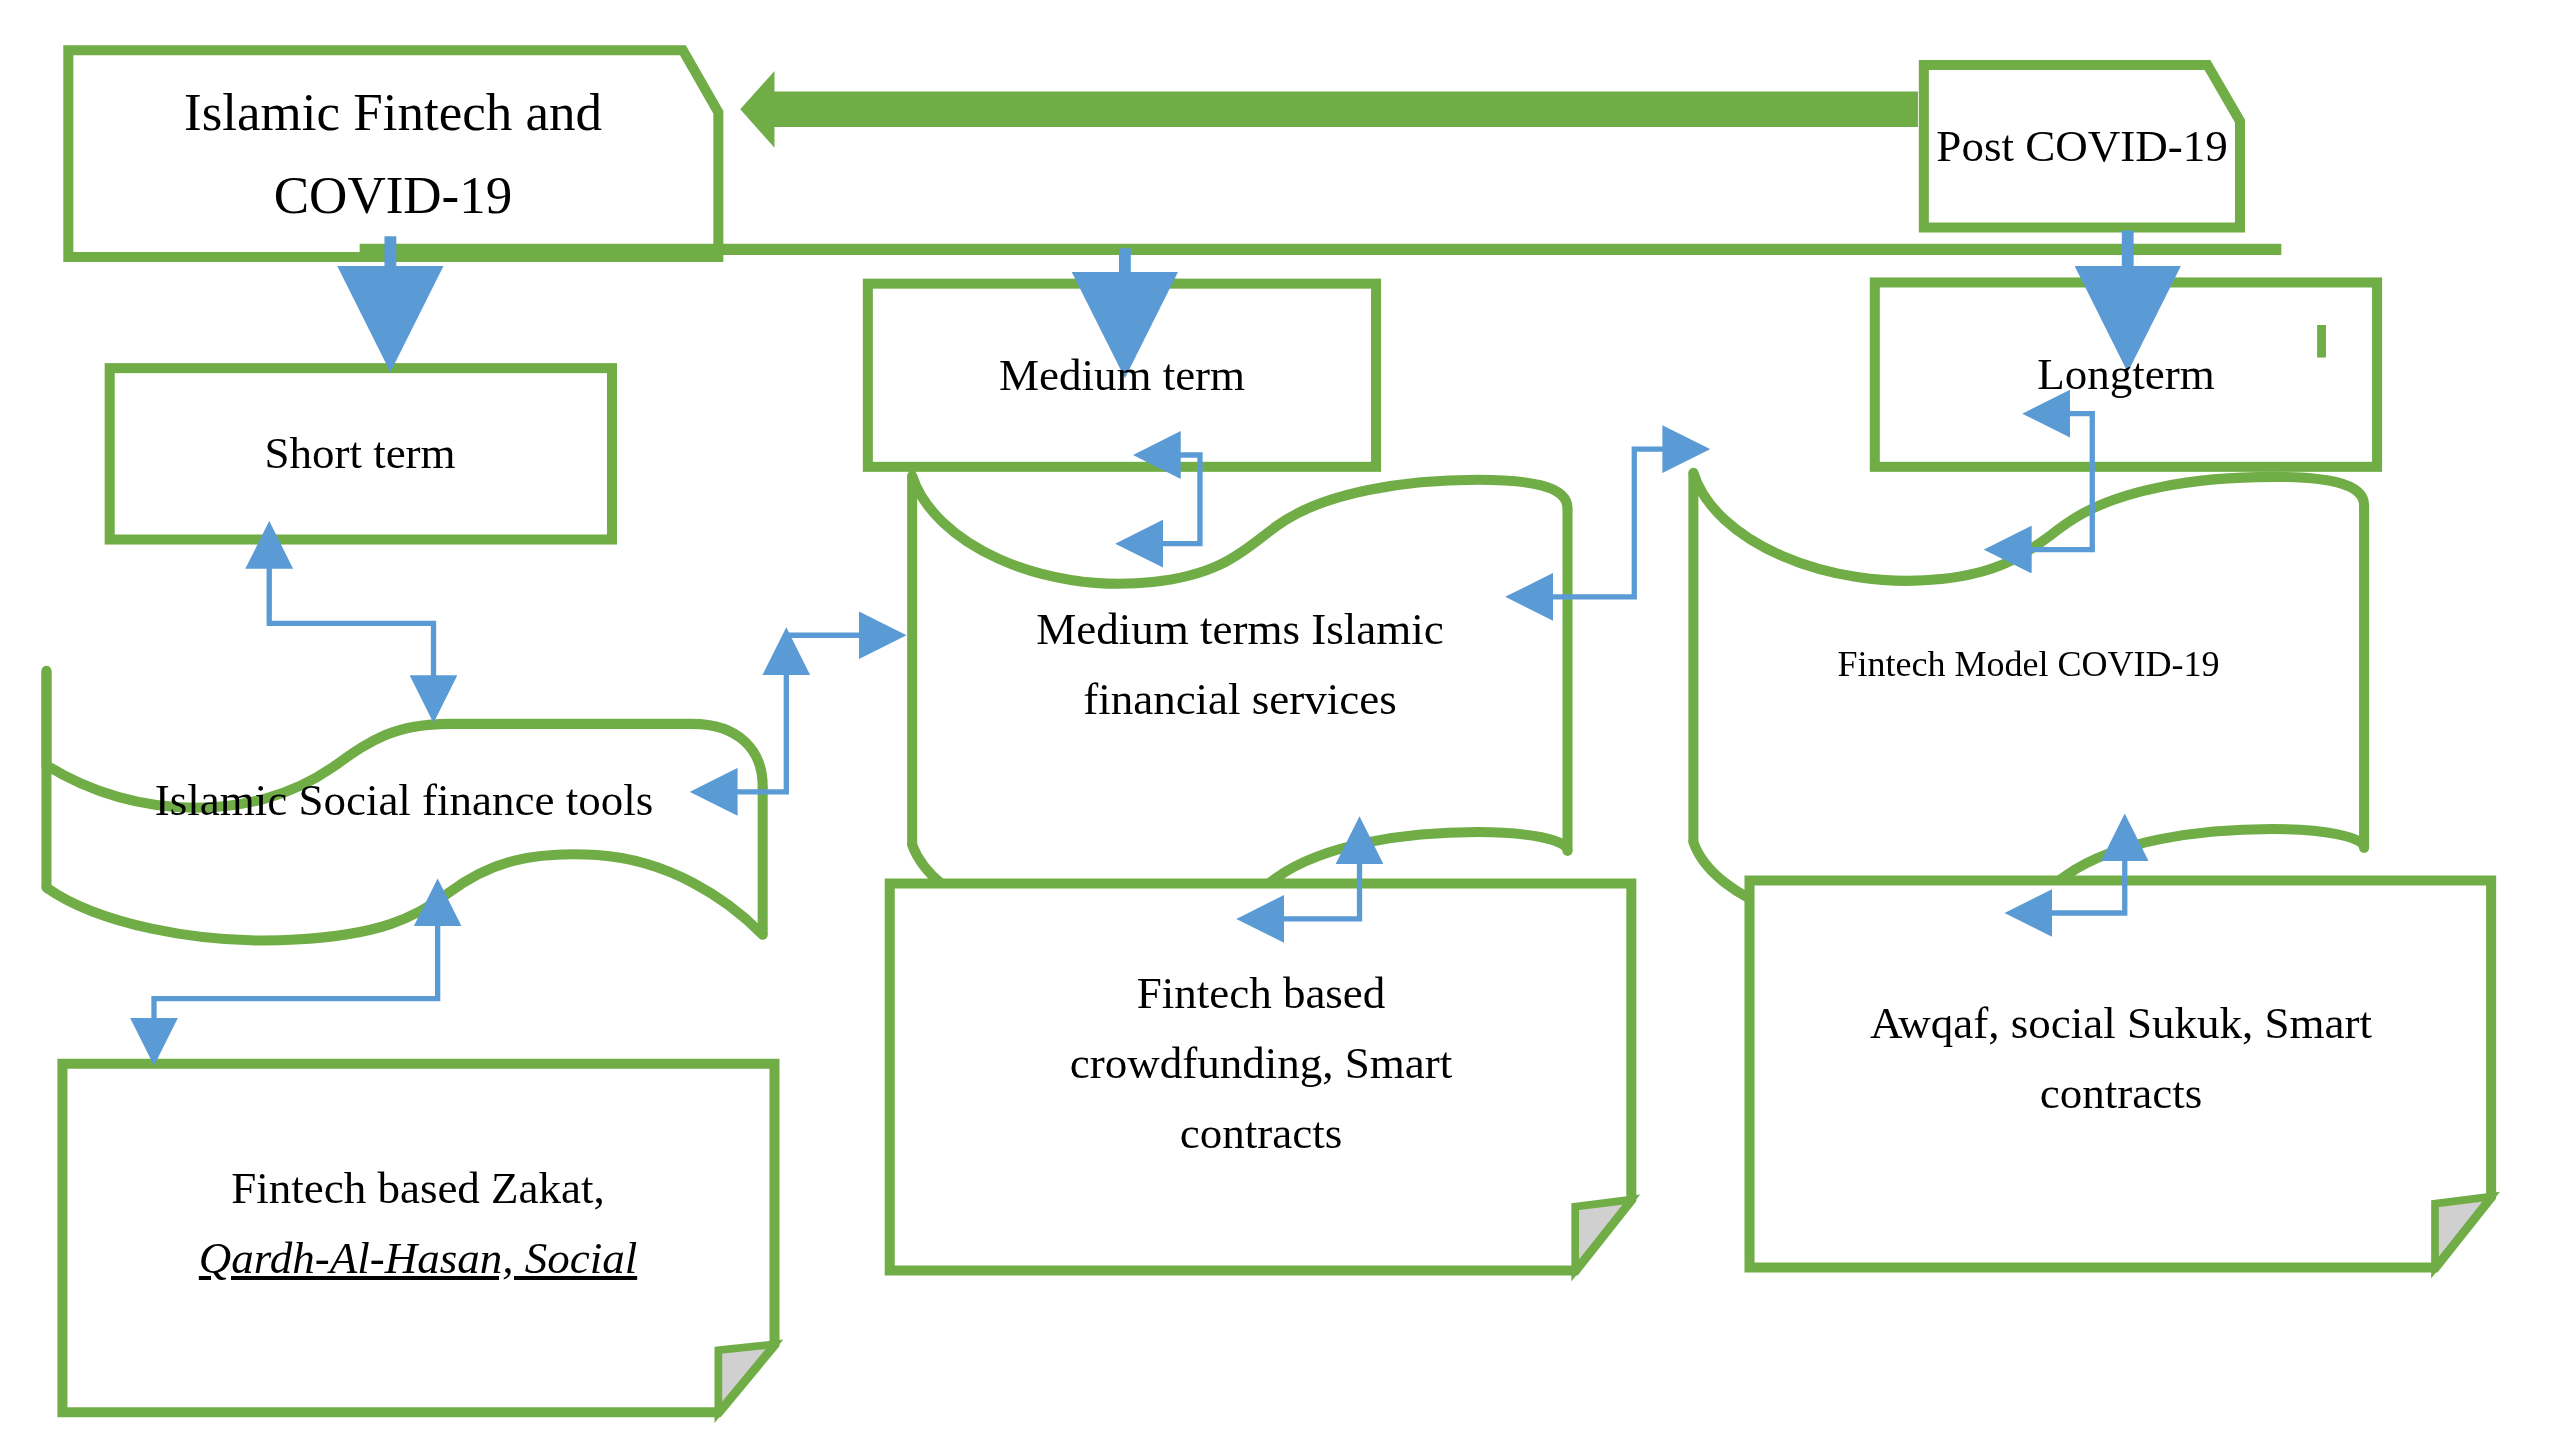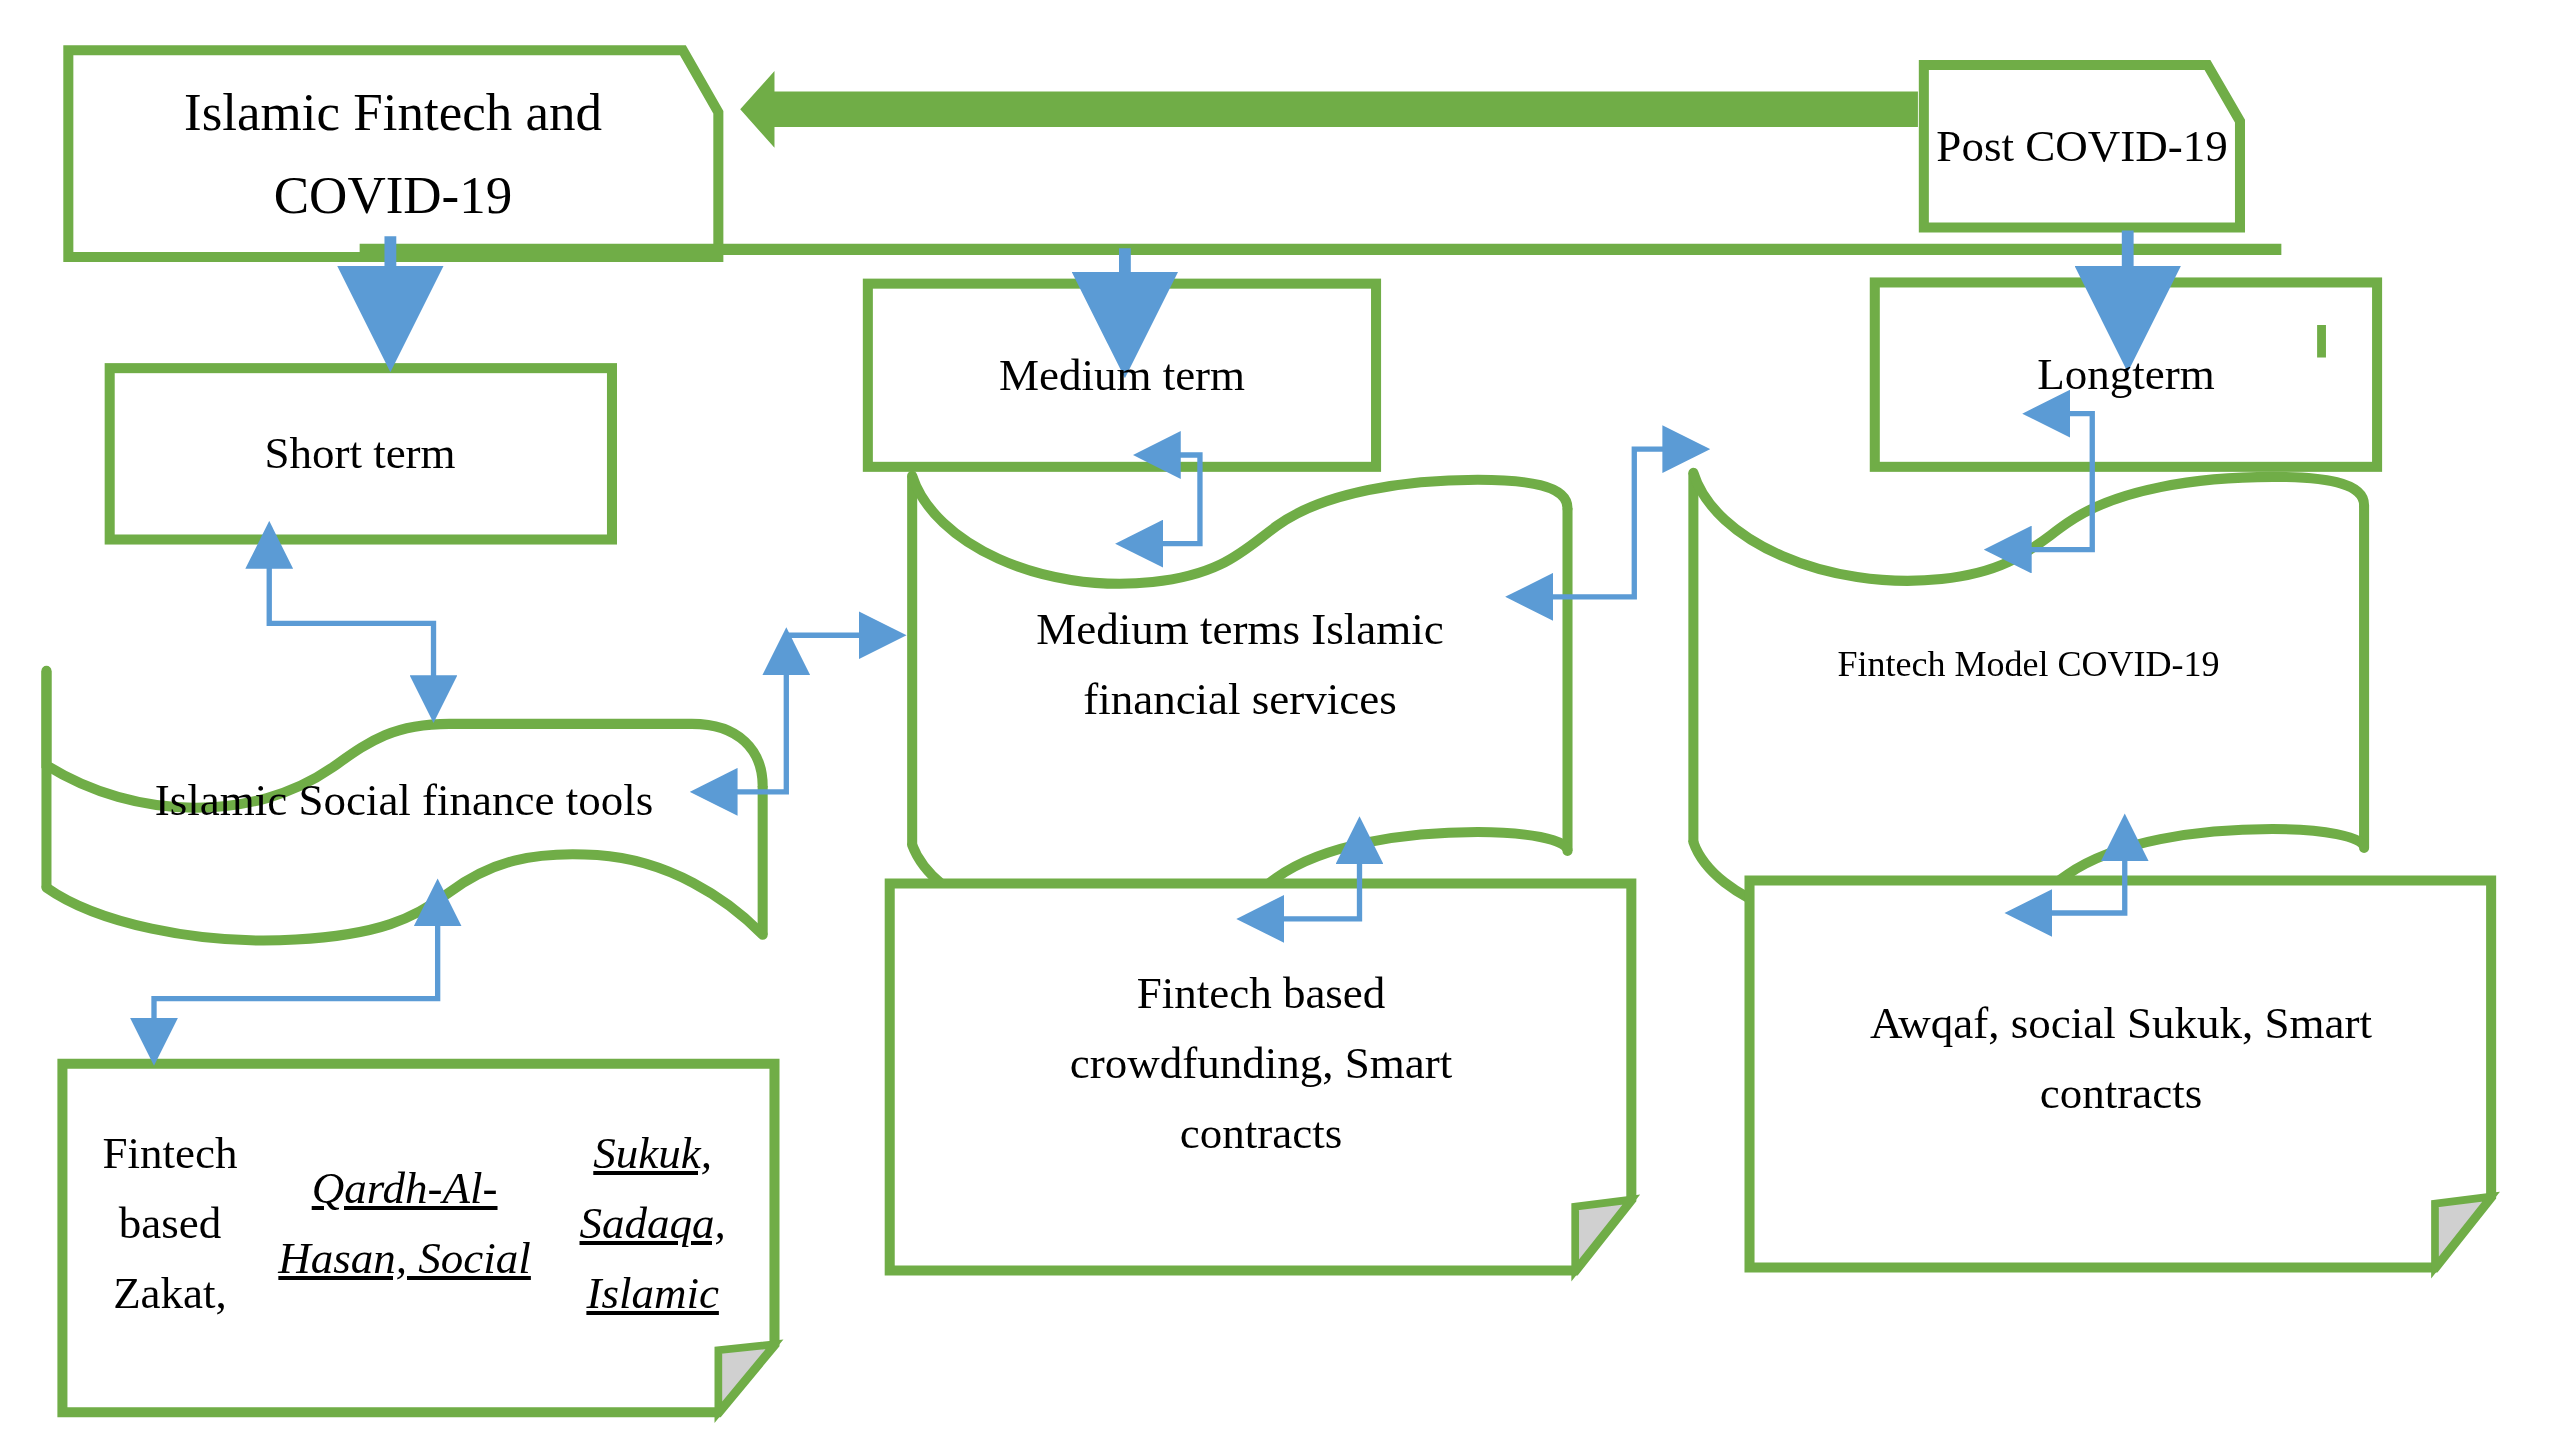--- a/index.html
+++ b/index.html
@@ -161,24 +161,23 @@
 
   <div class="nodetext" style="left:1875px;top:283px;width:502px;height:184px;font-size:45px;text-align:right;">Longterm</div>
 
   <div class="nodetext" style="left:46px;top:727px;width:716px;height:148px;font-size:45px;">Islamic Social finance tools</div>
 
   <div class="nodetext" style="left:912px;top:564px;width:656px;height:201px;font-size:45px;">Medium terms Islamic
 financial services</div>
 
   <div class="nodetext" style="left:1693px;top:591px;width:671px;height:148px;font-size:36px;">Fintech Model COVID-19</div>
 
-  <div class="nodetext" style="left:62px;top:1082px;width:712px;height:284px;font-size:45px;flex-direction:row;">
+  <div class="nodetext" style="left:62px;top:1082px;width:712px;height:284px;font-size:45px;flex-direction:column;">
     <span>Fintech based Zakat,</span>
     <span class="t-italic">Qardh-Al-Hasan, Social</span>
-    <span class="t-italic">Sukuk, Sadaqa, Islamic</span>
   </div>
 
   <div class="nodetext" style="left:890px;top:922px;width:742px;height:284px;font-size:45px;">Fintech based
 crowdfunding, Smart
 contracts</div>
 
   <div class="nodetext" style="left:1750px;top:946px;width:742px;height:225px;font-size:45px;">Awqaf, social Sukuk, Smart
 contracts</div>
 
 </div>

